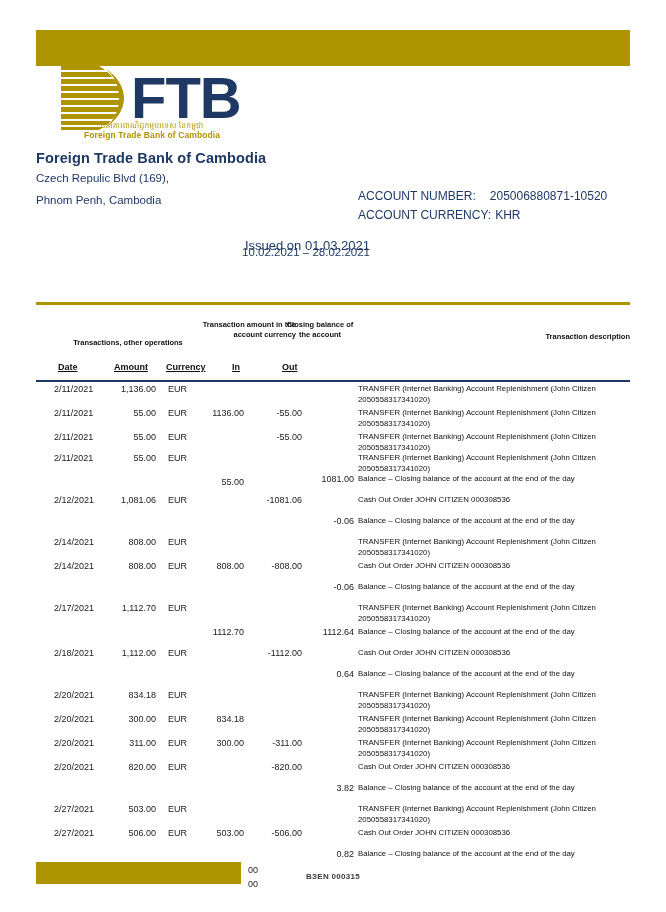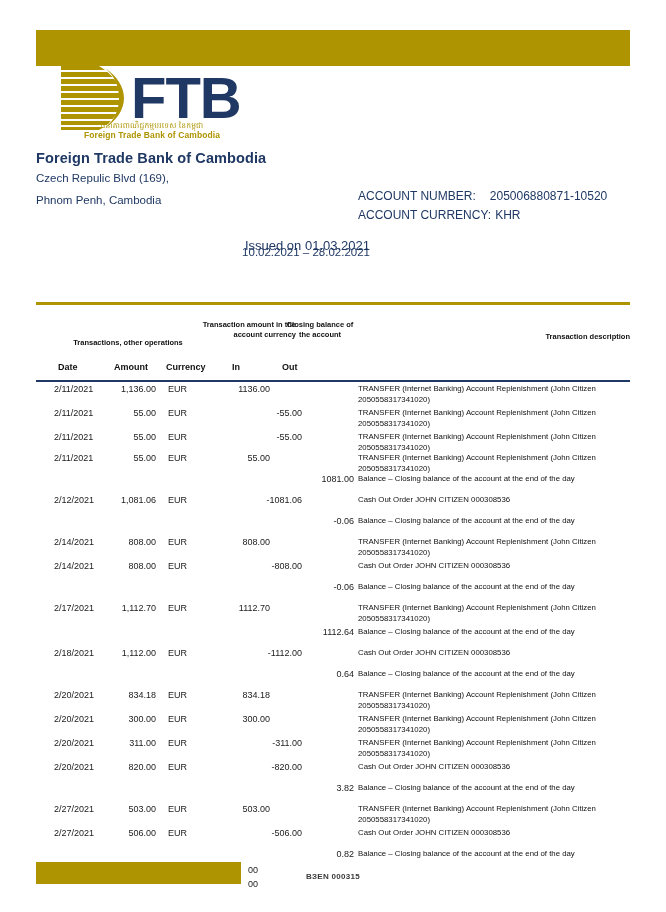--- a/index.html
+++ b/index.html
@@ -60,40 +60,40 @@
   }
 
   
   .thead{position:absolute;left:36px;top:310px;width:594px;height:68px;}
   .th{position:absolute;font-size:7.5px;font-weight:bold;color:#111;line-height:1.35;}
   .th-trans{left:22px;top:28px;width:140px;text-align:center;}
   .th-amt-cur{left:150px;top:10px;width:110px;text-align:right;}
   .th-closing{left:250px;top:10px;width:68px;text-align:center;}
   .th-desc{left:320px;top:22px;width:274px;text-align:right;}
 
-  .th2{position:absolute;top:52px;font-size:9px;font-weight:bold;color:#111;}
+  .th2{position:absolute;top:52px;font-size:9px;font-weight:bold;color:#111;text-decoration:underline;}
   .th2-date{left:22px;}
   .th2-amount{left:78px;}
   .th2-currency{left:130px;}
   .th2-in{left:196px;}
   .th2-out{left:246px;}
 
   .navy-rule{
     position:absolute;left:36px;top:380px;width:594px;height:2px;background:#1F3864;
   }
 
   
   .tbody{position:absolute;left:36px;top:384px;width:594px;}
   .trow{position:relative;height:21px;}
   .trow.tall{height:24px;}
   .cell{position:absolute;font-size:9px;color:#1a1a1a;white-space:nowrap;}
   .c-date{left:18px;}
   .c-amount{left:72px;width:48px;text-align:right;}
   .c-cur{left:132px;}
-  .c-in{left:188px;width:46px;text-align:right;}
+  .c-in{left:162px;width:46px;text-align:right;margin-top:24px;}
   .c-out{left:212px;width:54px;text-align:right;}
   .c-bal{left:268px;width:50px;text-align:right;}
   .c-desc{left:322px;width:272px;font-size:7.8px;line-height:1.35;white-space:normal;color:#111;}
 
   
   .foot-hidden{
     position:absolute;left:218px;top:865px;font-size:9px;color:#1a1a1a;text-align:right;width:40px;
   }
   .foot-hidden2{
     position:absolute;left:218px;top:879px;font-size:9px;color:#1a1a1a;text-align:right;width:40px;

